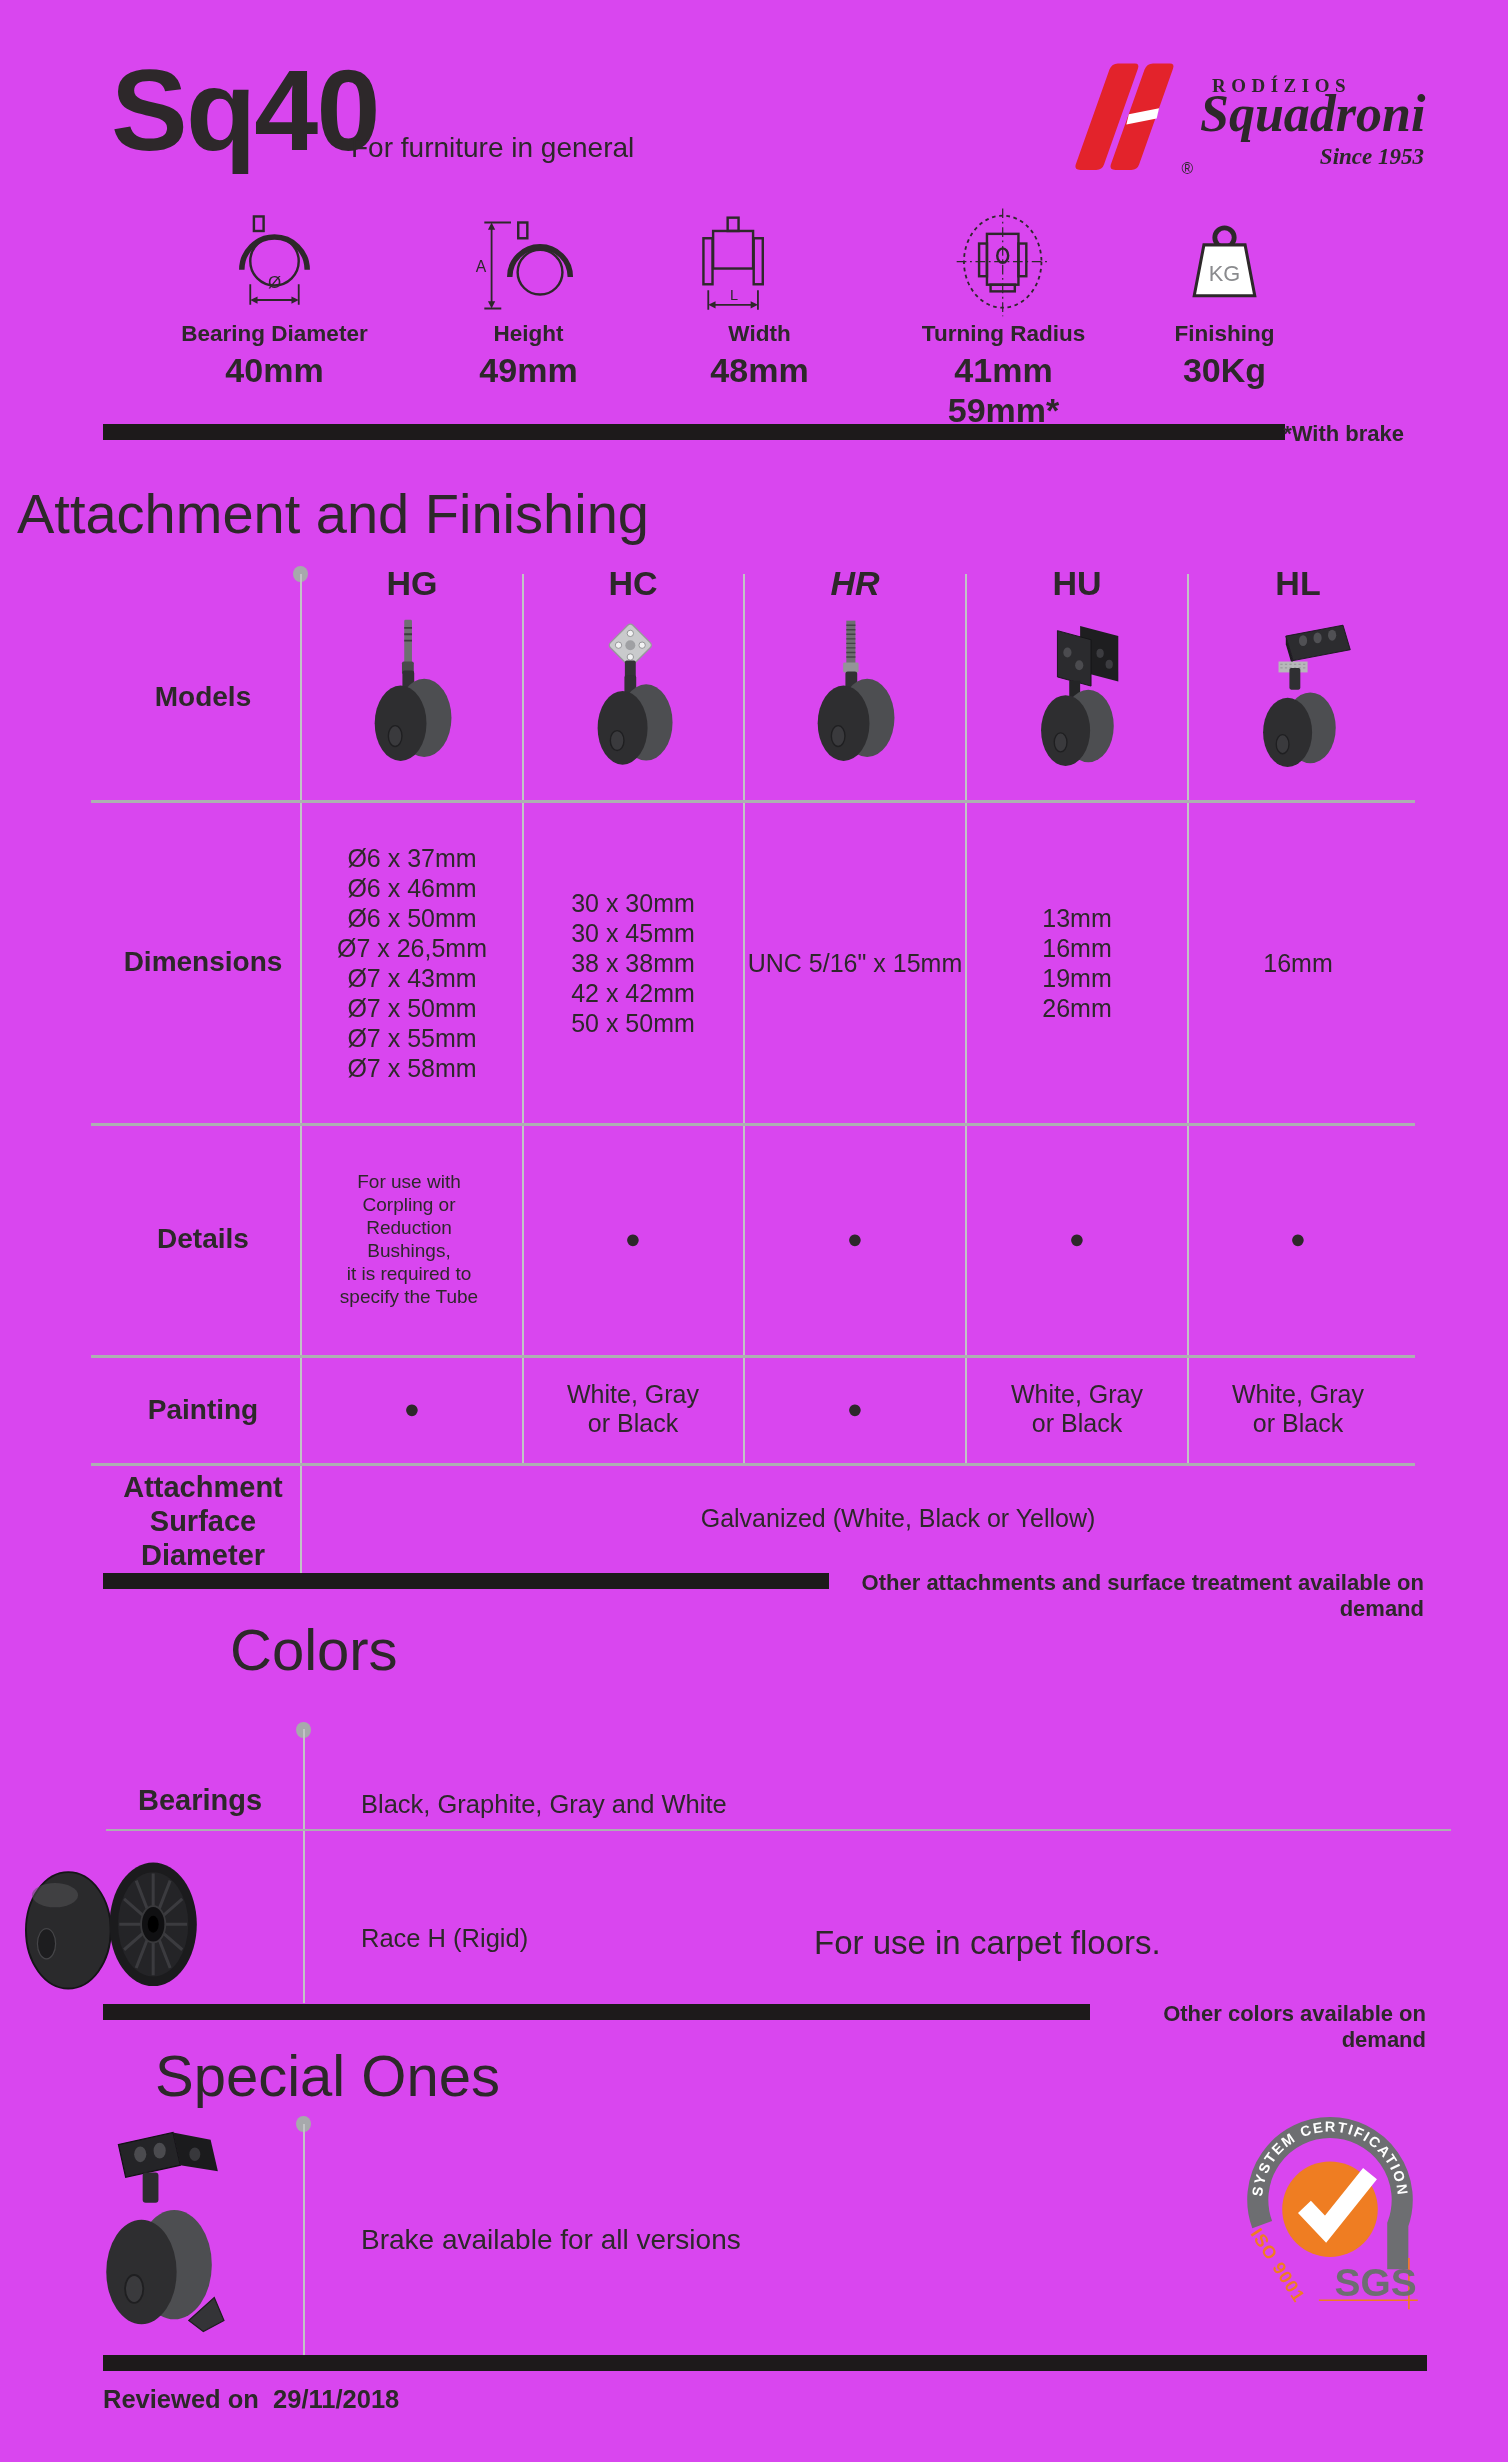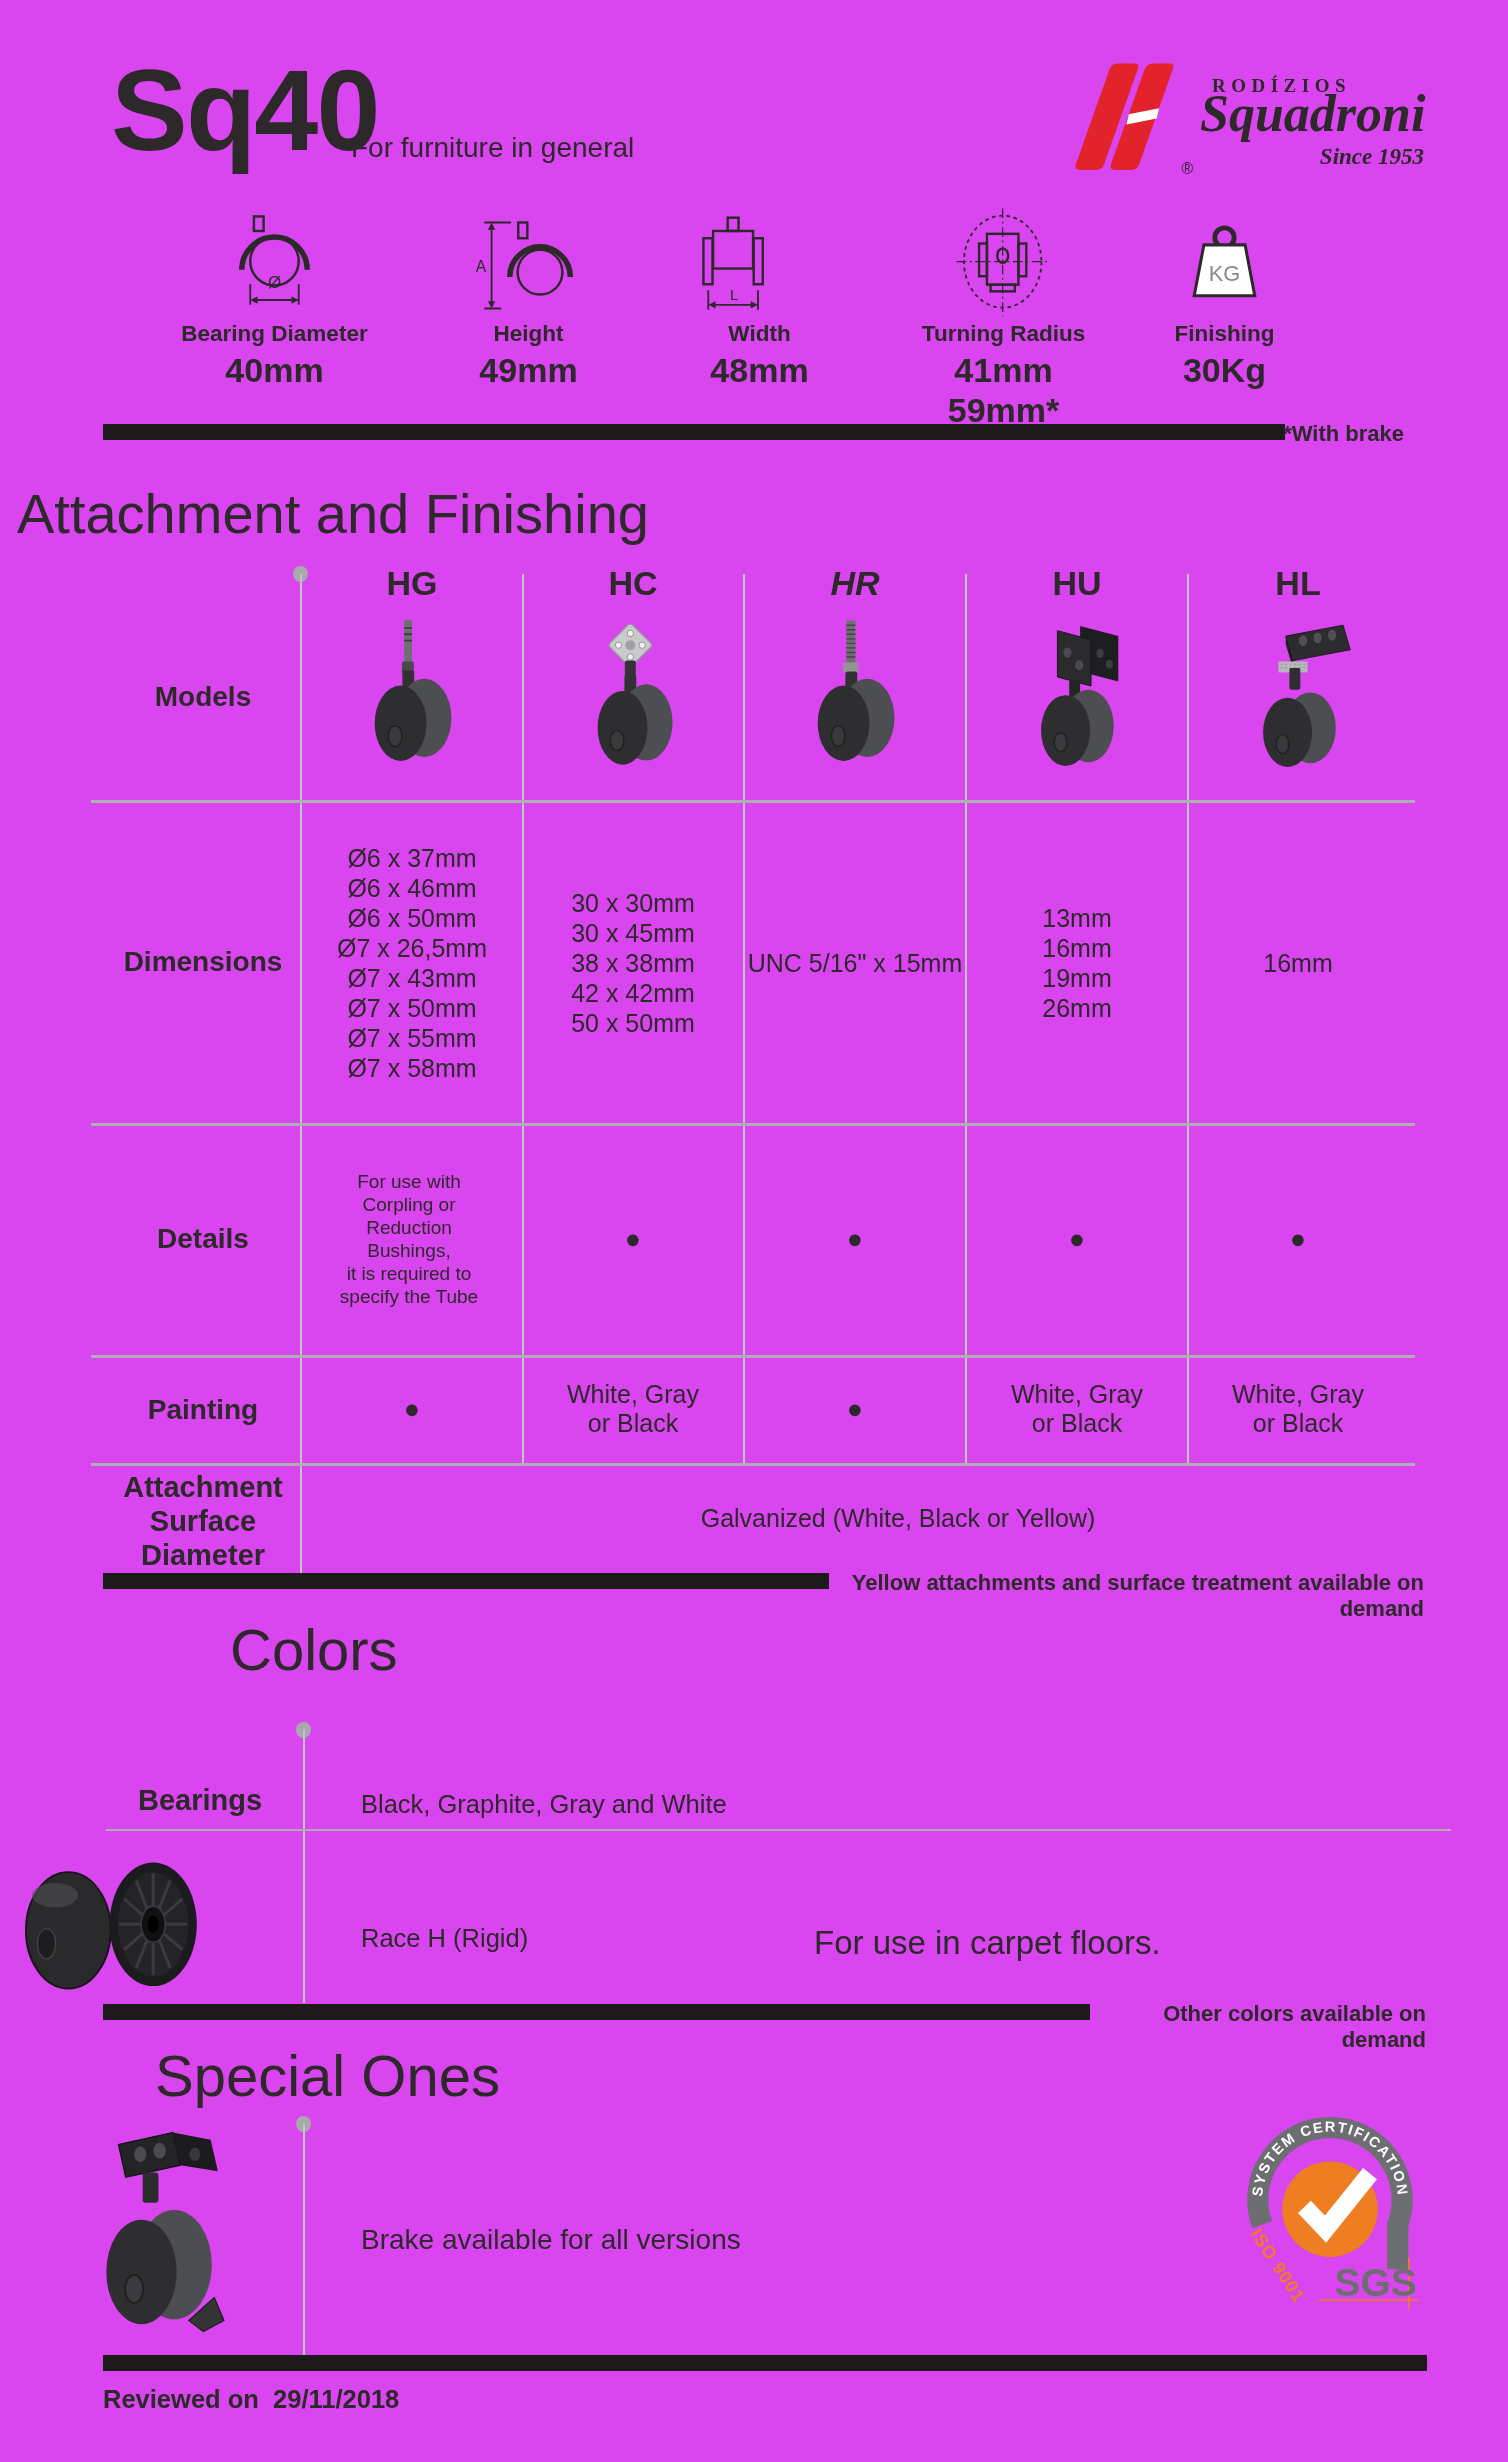--- a/index.html
+++ b/index.html
@@ -258,21 +258,21 @@
   <div class="grayline" style="left:91px;top:1463px;width:1324px;"></div>
 
   <div class="rowlabel" style="top:1470px;font-size:29px;line-height:34px;">
     <div>Attachment</div>
     <div>Surface</div>
     <div>Diameter</div>
   </div>
   <div class="abs ctr" style="left:301px;top:1504px;width:1108px;font-size:25px;">Galvanized (White, Black or Yellow)</div>
 
   <div class="bar" style="left:103px;top:1573px;width:726px;"></div>
-  <div class="note rgt" style="left:817px;top:1570px;width:607px;">Yellow attachments and surface treatment available on demand</div>
+  <div class="note rgt" style="left:817px;top:1570px;width:607px;">Other attachments and surface treatment available on demand</div>
 
   <div class="abs heading" style="left:230px;top:1616px;font-size:58px;">Colors</div>
 
   <div class="dot" style="left:296px;top:1722px;"></div>
   <div class="vline" style="left:303px;top:1729px;height:274px;"></div>
 
   <div class="abs b" style="left:109px;top:1784px;width:182px;text-align:center;font-size:29px;">Bearings</div>
   <div class="abs" style="left:361px;top:1790px;font-size:25.5px;">Black, Graphite, Gray and White</div>
 
   <div class="grayline" style="left:106px;top:1829px;width:1345px;height:2.4px;"></div>

